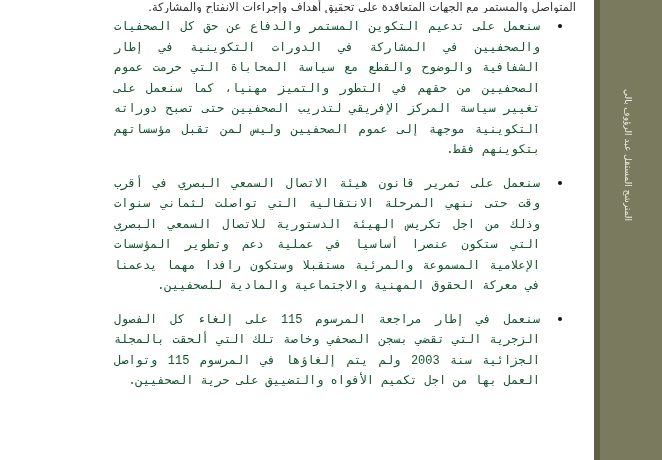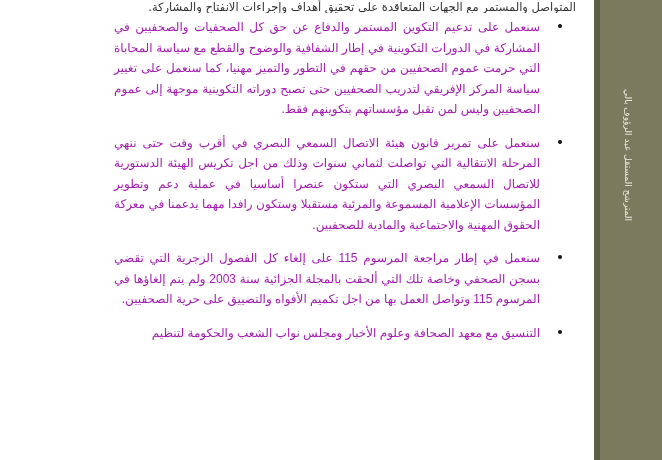--- a/index.html
+++ b/index.html
@@ -76,26 +76,26 @@
   ul.bullets {
     list-style: none;
     margin: 0;
     padding: 0;
   }
   ul.bullets > li {
     position: relative;
     margin: 0 0 13px 0;
     padding-right: 36px;
     padding-left: 96px;
-    color: #a21caf;
+    color: #14532d;
     font-size: 12px;
     line-height: 20.5px;
     text-align: justify;
     text-justify: inter-word;
-    font-family: Liberation Sans, sans-serif;
+    font-family: Liberation Mono, monospace;
   }
   ul.bullets > li .bullet-dot {
     position: absolute;
     right: 14px;
     top: 7px;
     width: 4px;
     height: 4px;
     border-radius: 50%;
     background: #111111;
   }
@@ -129,24 +129,20 @@
       <li>
         <span class="bullet-dot"></span>
         <span class="para">سنعمل على تمرير قانون هيئة الاتصال السمعي البصري في أقرب وقت حتى ننهي المرحلة الانتقالية التي تواصلت لثماني سنوات وذلك من اجل تكريس الهيئة الدستورية للاتصال السمعي البصري التي ستكون عنصرا أساسيا في عملية دعم وتطوير المؤسسات الإعلامية المسموعة والمرئية مستقبلا وستكون رافدا مهما يدعمنا في معركة الحقوق المهنية والاجتماعية والمادية للصحفيين.</span>
       </li>
 
       <li>
         <span class="bullet-dot"></span>
         <span class="para">سنعمل في إطار مراجعة المرسوم 115 على إلغاء كل الفصول الزجرية التي تقضي بسجن الصحفي وخاصة تلك التي ألحقت بالمجلة الجزائية سنة 2003 ولم يتم إلغاؤها في المرسوم 115 وتواصل العمل بها من اجل تكميم الأفواه والتضييق على حرية الصحفيين.</span>
       </li>
 
-      <li class="last-item cut-bottom">
-        <span class="bullet-dot"></span>
-        <span class="para">التنسيق مع معهد الصحافة وعلوم الأخبار ومجلس نواب الشعب والحكومة لتنظيم</span>
-      </li>
 
     </ul>
   </div>
 
   <div class="side-band">
     <div class="inner-edge"></div>
     <div class="side-vertical-text">المترشح المستقل عبد الرؤوف بالي</div>
   </div>
 
 </div>

